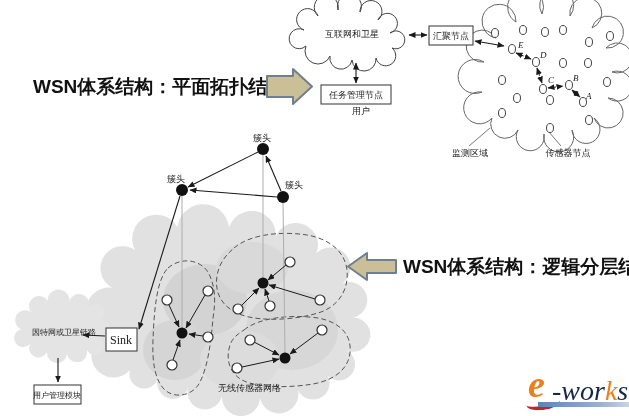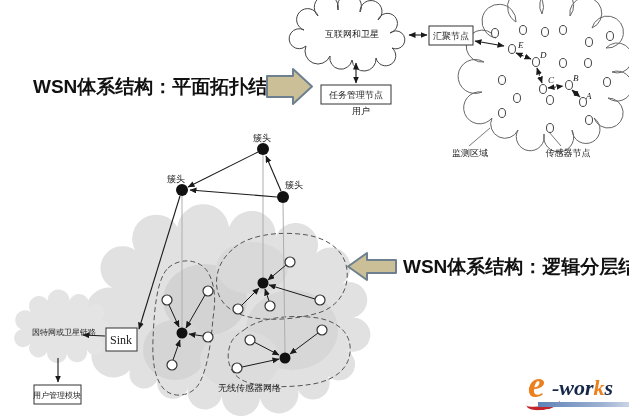--- a/index.html
+++ b/index.html
@@ -10,21 +10,21 @@
   .headline{font-weight:bold;font-size:19px;fill:#111;}
   .boxlbl{font-size:9px;}
   .small{font-size:9px;}
   .route{font-family:"Liberation Serif","DejaVu Serif",serif;font-style:italic;font-size:9px;}
   .sinktxt{font-family:"Liberation Serif","DejaVu Serif",serif;font-size:12px;}
   
   #logo{position:absolute;left:528px;top:368px;width:101px;height:48px;}
   #logo .e{position:absolute;left:0px;top:-6px;font-family:"Liberation Serif","DejaVu Serif",serif;
            font-style:italic;font-weight:bold;font-size:38px;color:#ee7f1d;}
   #logo .wordmark{position:absolute;left:24px;top:7px;font-family:"Liberation Serif","DejaVu Serif",serif;
-           font-style:italic;font-weight:bold;font-size:22px;color:#16284a;white-space:nowrap;}
+           font-style:italic;font-weight:normal;font-size:28px;color:#16284a;white-space:nowrap;}
   #logo .k{color:#ee7f1d;}
   #logo .bar{position:absolute;left:10px;top:34px;width:91px;height:5px;
            background:linear-gradient(to right,#5f82b8,#9db1d2 70%,#c9d4e6);}
   #logo .swoosh{position:absolute;left:-2px;top:28px;width:34px;height:10px;
            border-bottom:4px solid #c2252b;border-radius:50%;transform:rotate(-8deg);}
 </style>
 </head>
 <body>
 
 <div id="stage">

